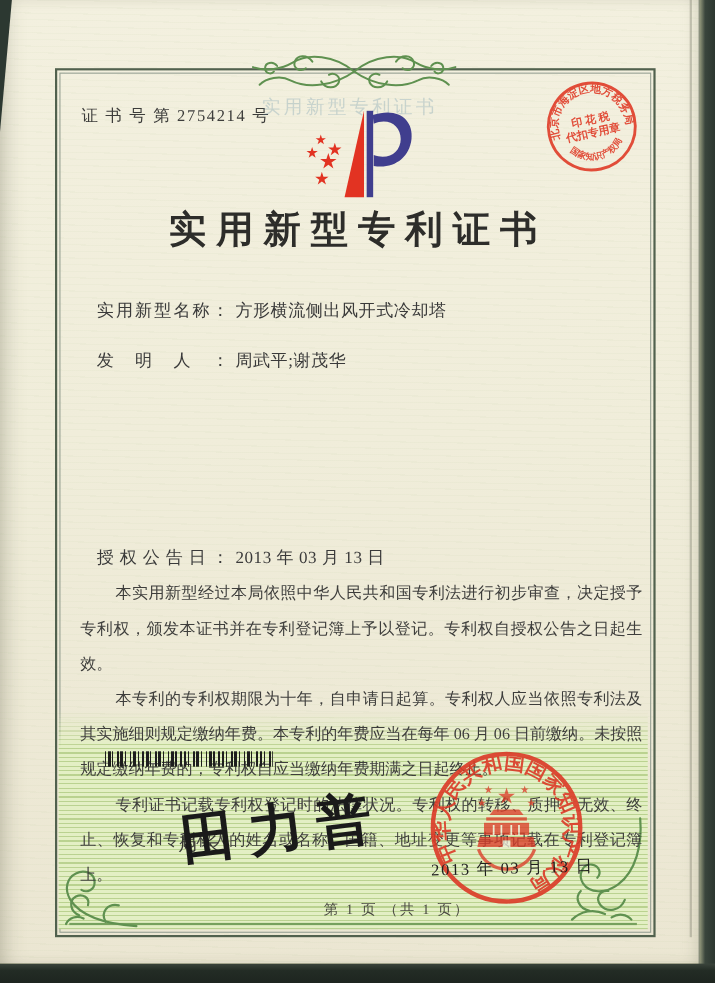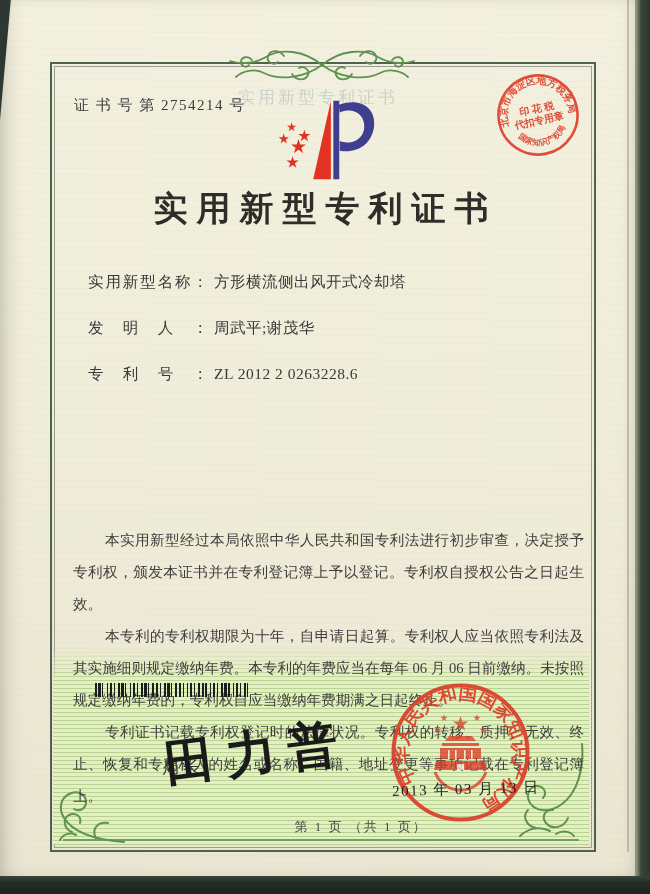--- a/index.html
+++ b/index.html
@@ -127,22 +127,22 @@
   </svg>
 
   <div class="title">实用新型专利证书</div>
 
   <div class="frow" style="top:272px">
     <span class="flabel">实用新型名称：</span><span class="fvalue">方形横流侧出风开式冷却塔</span>
   </div>
   <div class="frow" style="top:318px">
     <span class="flabel">发明人：</span><span class="fvalue">周武平;谢茂华</span>
   </div>
-  <div class="frow" style="top:364px">
-    <span class="flabel">专利号：</span><span class="fvalue">ZL 2012 2 0263228.6</span>
+  <div class="frow" style="top:497px">
+    <span class="flabel">授权公告日：</span><span class="fvalue">2013 年 03 月 13 日</span>
   </div>
 
   <div class="paras">
     <p>本实用新型经过本局依照中华人民共和国专利法进行初步审查，决定授予专利权，颁发本证书并在专利登记簿上予以登记。专利权自授权公告之日起生效。</p>
     <p>本专利的专利权期限为十年，自申请日起算。专利权人应当依照专利法及其实施细则规定缴纳年费。本专利的年费应当在每年 06 月 06 日前缴纳。未按照规定缴纳年费的，专利权自应当缴纳年费期满之日起终止。</p>
     <p>专利证书记载专利权登记时的法律状况。专利权的转移、质押、无效、终止、恢复和专利权人的姓名或名称、国籍、地址变更等事项记载在专利登记簿上。</p>
   </div>
 
   <div class="barcode"></div>
 

